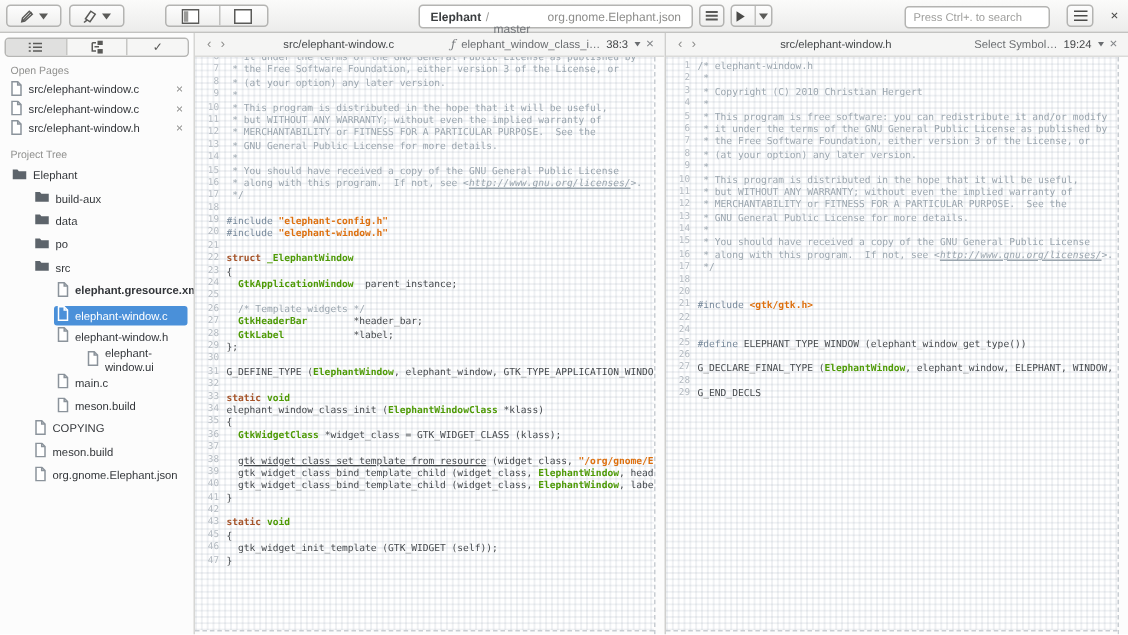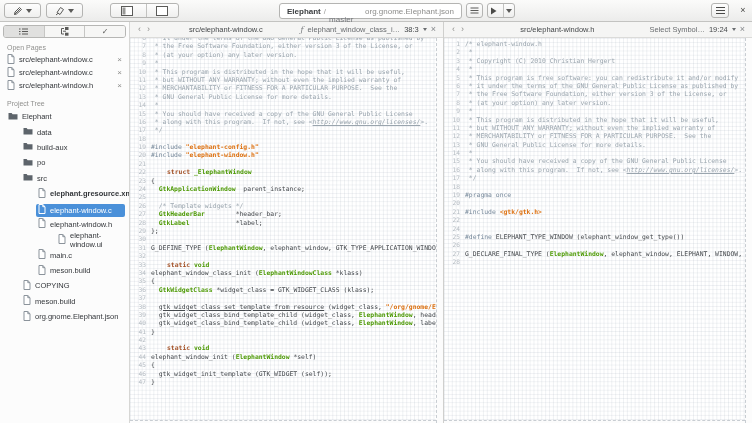--- a/index.html
+++ b/index.html
@@ -93,21 +93,21 @@
   .map-strip { position:absolute; right:0; top:16px; bottom:0; width:7px; background:#fcfcfc;
     border-left:1px dashed #c8cdd2; }
   .bottom-strip { position:absolute; left:0; right:7px; bottom:0; height:3px; background:#fcfcfc;
     border-top:1px dashed #c8cdd2; }
 
   
   .cm { color:#9aa5ae; }
   .lk { color:#9aa5ae; font-style:italic; text-decoration:underline; }
   .pp { color:#76889a; }
   .st { color:#dd700f; font-weight:bold; }
-  .kw { color:#a5542a; font-weight:bold;margin-left:16px; }
+  .kw { color:#a5542a; font-weight:bold; }
   .ty { color:#4e9a06; font-weight:bold; }
   .df { color:#45494d; }
   .fn { color:#45494d; text-decoration:underline; }
 </style>
 </head>
 <body>
 
 <div class="window">
 
   <div class="headerbar">
@@ -164,20 +164,21 @@
       <span class="cell" style="width:14px;">
         <svg width="7" height="8" viewBox="0 0 7 8">
             <path d="M1 0.5 L6.5 4 L1 7.5 Z" fill="#4a4a48"></path>
           </svg>
       </span>
       <span class="cell" style="width:13px;">
         <span class="caret"></span>
       </span>
     </div>
 
+    <input class="search-entry" placeholder="Press Ctrl+. to search" style="">
 
     <div class="hbtn" style="left:711px; width:18px;">
       <span class="menu-icon"></span>
     </div>
 
     <div class="hbtn flat" style="left:736px; width:14px;">
       <span class="close-x">×</span>
     </div>
   </div>
 
@@ -238,29 +239,29 @@
                   <path d="M0.5 1 H3.6 L4.6 2.2 H9.5 V7.5 H0.5 Z" fill="#5d646b"></path>
                 </svg></span>
               <span>Elephant</span>
             </span>
           </div>
           <div class="tree-row" style="padding-left: 21px;">
             <span class="tree-inner">
               <span><svg width="10" height="8" viewBox="0 0 10 8">
                   <path d="M0.5 1 H3.6 L4.6 2.2 H9.5 V7.5 H0.5 Z" fill="#5d646b"></path>
                 </svg></span>
-              <span>data</span>
+              <span>build-aux</span>
             </span>
           </div>
           <div class="tree-row" style="padding-left: 21px;">
             <span class="tree-inner">
               <span><svg width="10" height="8" viewBox="0 0 10 8">
                   <path d="M0.5 1 H3.6 L4.6 2.2 H9.5 V7.5 H0.5 Z" fill="#5d646b"></path>
                 </svg></span>
-              <span>build-aux</span>
+              <span>data</span>
             </span>
           </div>
           <div class="tree-row" style="padding-left: 21px;">
             <span class="tree-inner">
               <span><svg width="10" height="8" viewBox="0 0 10 8">
                   <path d="M0.5 1 H3.6 L4.6 2.2 H9.5 V7.5 H0.5 Z" fill="#5d646b"></path>
                 </svg></span>
               <span>po</span>
             </span>
           </div>
@@ -404,21 +405,20 @@
               <div class="cline"><span class="ln">34</span><span class="lc"><span class="df">elephant_window_class_init (</span><span class="ty">ElephantWindowClass</span><span class="df"> *klass)</span></span></div>
               <div class="cline"><span class="ln">35</span><span class="lc"><span class="df">{</span></span></div>
               <div class="cline"><span class="ln">36</span><span class="lc"><span class="df">  </span><span class="ty">GtkWidgetClass</span><span class="df"> *widget_class = GTK_WIDGET_CLASS (klass);</span></span></div>
               <div class="cline"><span class="ln">37</span><span class="lc"></span></div>
               <div class="cline"><span class="ln">38</span><span class="lc"><span class="df">  </span><span class="fn">gtk_widget_class_set_template_from_resource</span><span class="df"> (widget_class, </span><span class="st">"/org/gnome/E</span></span></div>
               <div class="cline"><span class="ln">39</span><span class="lc"><span class="df">  gtk_widget_class_bind_template_child (widget_class, </span><span class="ty">ElephantWindow</span><span class="df">, head</span></span></div>
               <div class="cline"><span class="ln">40</span><span class="lc"><span class="df">  gtk_widget_class_bind_template_child (widget_class, </span><span class="ty">ElephantWindow</span><span class="df">, labe</span></span></div>
               <div class="cline"><span class="ln">41</span><span class="lc"><span class="df">}</span></span></div>
               <div class="cline"><span class="ln">42</span><span class="lc"></span></div>
               <div class="cline"><span class="ln">43</span><span class="lc"><span class="kw">static</span><span class="df"> </span><span class="ty">void</span></span></div>
-              <div class="cline"><span class="ln">44</span><span class="lc"><span class="df">elephant_window_init (</span><span class="ty">ElephantWindow</span><span class="df"> *self)</span></span></div>
               <div class="cline"><span class="ln">45</span><span class="lc"><span class="df">{</span></span></div>
               <div class="cline"><span class="ln">46</span><span class="lc"><span class="df">  gtk_widget_init_template (GTK_WIDGET (self));</span></span></div>
               <div class="cline"><span class="ln">47</span><span class="lc"><span class="df">}</span></span></div>
             </div>
         </div>
         <div class="map-strip"></div>
         <div class="bottom-strip"></div>
       </div>
 
       <div class="pane pane-right">
@@ -446,29 +446,29 @@
               <div class="cline"><span class="ln">9</span><span class="lc"><span class="cm"> *</span></span></div>
               <div class="cline"><span class="ln">10</span><span class="lc"><span class="cm"> * This program is distributed in the hope that it will be useful,</span></span></div>
               <div class="cline"><span class="ln">11</span><span class="lc"><span class="cm"> * but WITHOUT ANY WARRANTY; without even the implied warranty of</span></span></div>
               <div class="cline"><span class="ln">12</span><span class="lc"><span class="cm"> * MERCHANTABILITY or FITNESS FOR A PARTICULAR PURPOSE.  See the</span></span></div>
               <div class="cline"><span class="ln">13</span><span class="lc"><span class="cm"> * GNU General Public License for more details.</span></span></div>
               <div class="cline"><span class="ln">14</span><span class="lc"><span class="cm"> *</span></span></div>
               <div class="cline"><span class="ln">15</span><span class="lc"><span class="cm"> * You should have received a copy of the GNU General Public License</span></span></div>
               <div class="cline"><span class="ln">16</span><span class="lc"><span class="cm"> * along with this program.  If not, see &lt;</span><span class="lk">http://www.gnu.org/licenses/</span><span class="cm">&gt;.</span></span></div>
               <div class="cline"><span class="ln">17</span><span class="lc"><span class="cm"> */</span></span></div>
               <div class="cline"><span class="ln">18</span><span class="lc"></span></div>
-              <div class="cline"><span class="ln">19</span><span class="lc"><span class="pp">#pragma once</span></span></div>
               <div class="cline"><span class="ln">20</span><span class="lc"></span></div>
               <div class="cline"><span class="ln">21</span><span class="lc"><span class="pp">#include </span><span class="st">&lt;gtk/gtk.h&gt;</span></span></div>
               <div class="cline"><span class="ln">22</span><span class="lc"></span></div>
               <div class="cline"><span class="ln">24</span><span class="lc"></span></div>
               <div class="cline"><span class="ln">25</span><span class="lc"><span class="pp">#define</span><span class="df"> ELEPHANT_TYPE_WINDOW (elephant_window_get_type())</span></span></div>
               <div class="cline"><span class="ln">26</span><span class="lc"></span></div>
               <div class="cline"><span class="ln">27</span><span class="lc"><span class="df">G_DECLARE_FINAL_TYPE (</span><span class="ty">ElephantWindow</span><span class="df">, elephant_window, ELEPHANT, WINDOW, G</span></span></div>
               <div class="cline"><span class="ln">28</span><span class="lc"></span></div>
+              <div class="cline"><span class="ln">29</span><span class="lc"><span class="df">G_END_DECLS</span></span></div>
             </div>
         </div>
         <div class="map-strip"></div>
         <div class="bottom-strip"></div>
       </div>
 
     </div>
   </div>
 </div>
 

